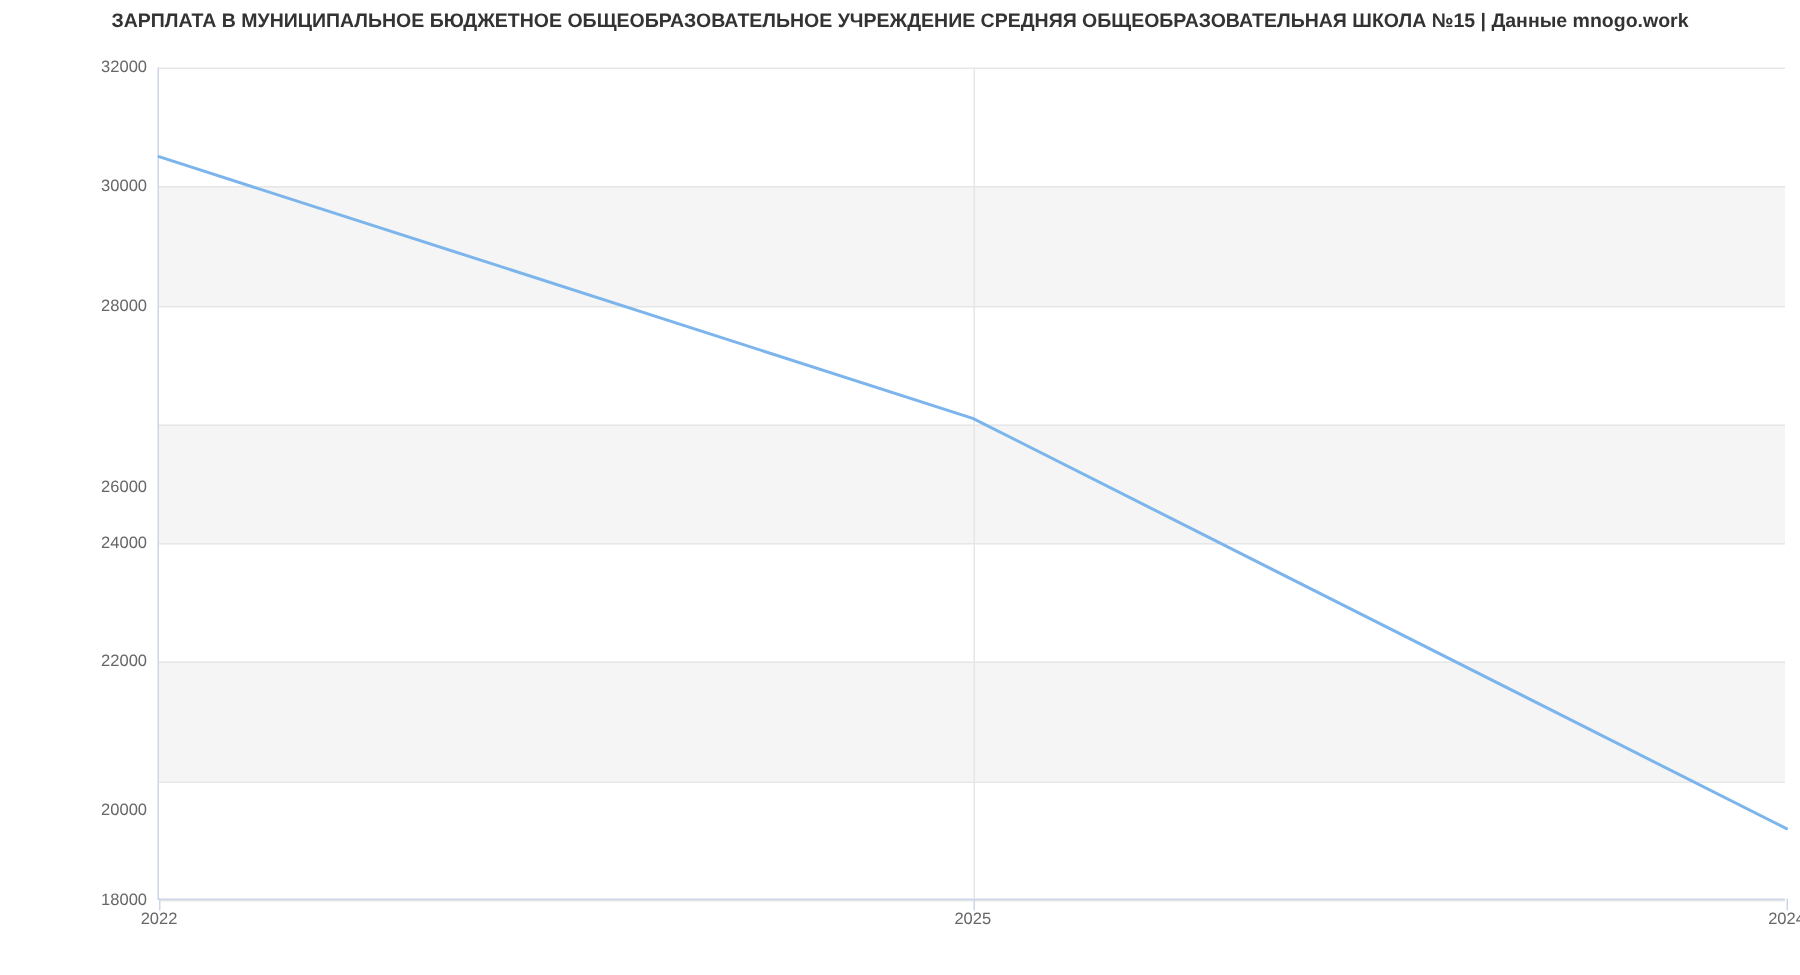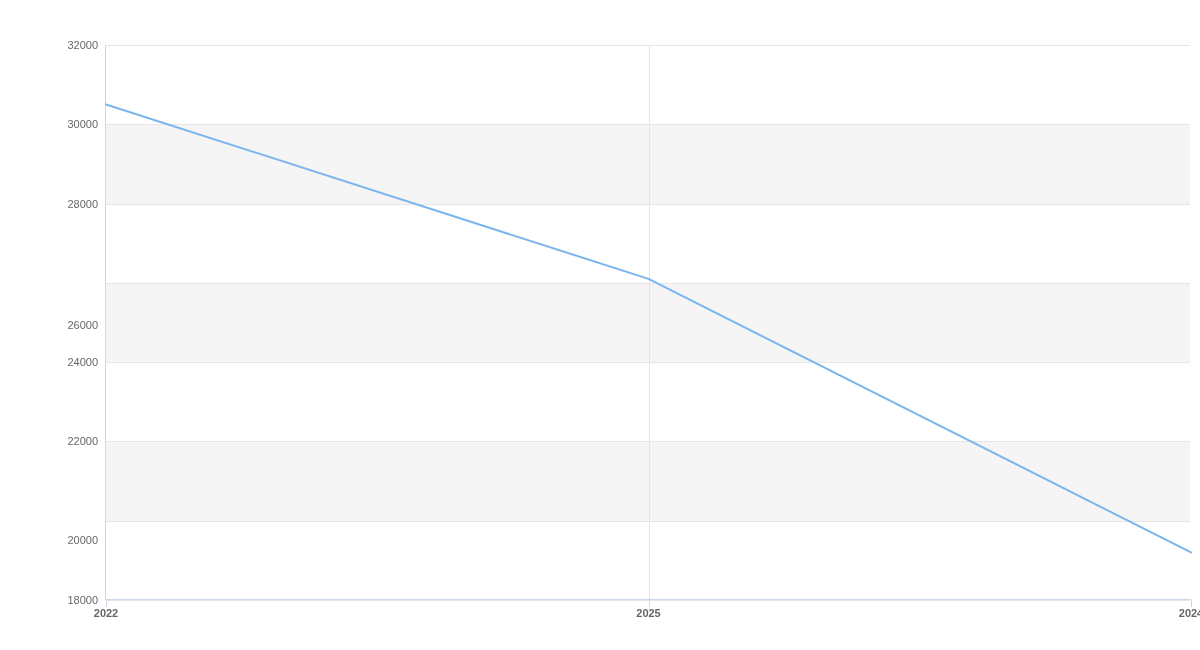--- a/index.html
+++ b/index.html
@@ -61,21 +61,20 @@
     white-space: nowrap;
   }
   .xtick {
     position: absolute;
     top: 100%;
     transform: translateX(-50%);
     font-size: 11px;
     color: #666;
     padding-top: 8px;
     white-space: nowrap;
-    font-weight: bold;
   }
   .xtickmark {
     position: absolute;
     top: 100%;
     width: 1px;
     height: 8px;
     background: #ccd6eb;
   }
   svg.line-layer {
     position: absolute;
@@ -88,20 +87,21 @@
     stroke: #7cb5ec;
     stroke-width: 2;
     stroke-linejoin: round;
     stroke-linecap: round;
   }
 </style>
 </head>
 <body>
 
 <div class="chart-wrap">
+  <div class="title">ЗАРПЛАТА В МУНИЦИПАЛЬНОЕ БЮДЖЕТНОЕ ОБЩЕОБРАЗОВАТЕЛЬНОЕ УЧРЕЖДЕНИЕ СРЕДНЯЯ ОБЩЕОБРАЗОВАТЕЛЬНАЯ ШКОЛА №15 | Данные mnogo.work</div>
   <div class="plot-area" id="plot" style="left: 105px; top: 45px; width: 1085px; height: 555px;">
       <div class="band" style="top: 396.429px; height: 79.2857px;"></div>
       <div class="band" style="top: 237.857px; height: 79.2857px;"></div>
       <div class="band" style="top: 79.2857px; height: 79.2857px;"></div>
       <div class="hgrid" style="top: 555px;"></div>
       <div class="ytick" style="top: 555px;">18000</div>
       <div class="hgrid" style="top: 475.714px;"></div>
       <div class="ytick" style="top: 495px;">20000</div>
       <div class="hgrid" style="top: 396.429px;"></div>
       <div class="ytick" style="top: 396.429px;">22000</div>

